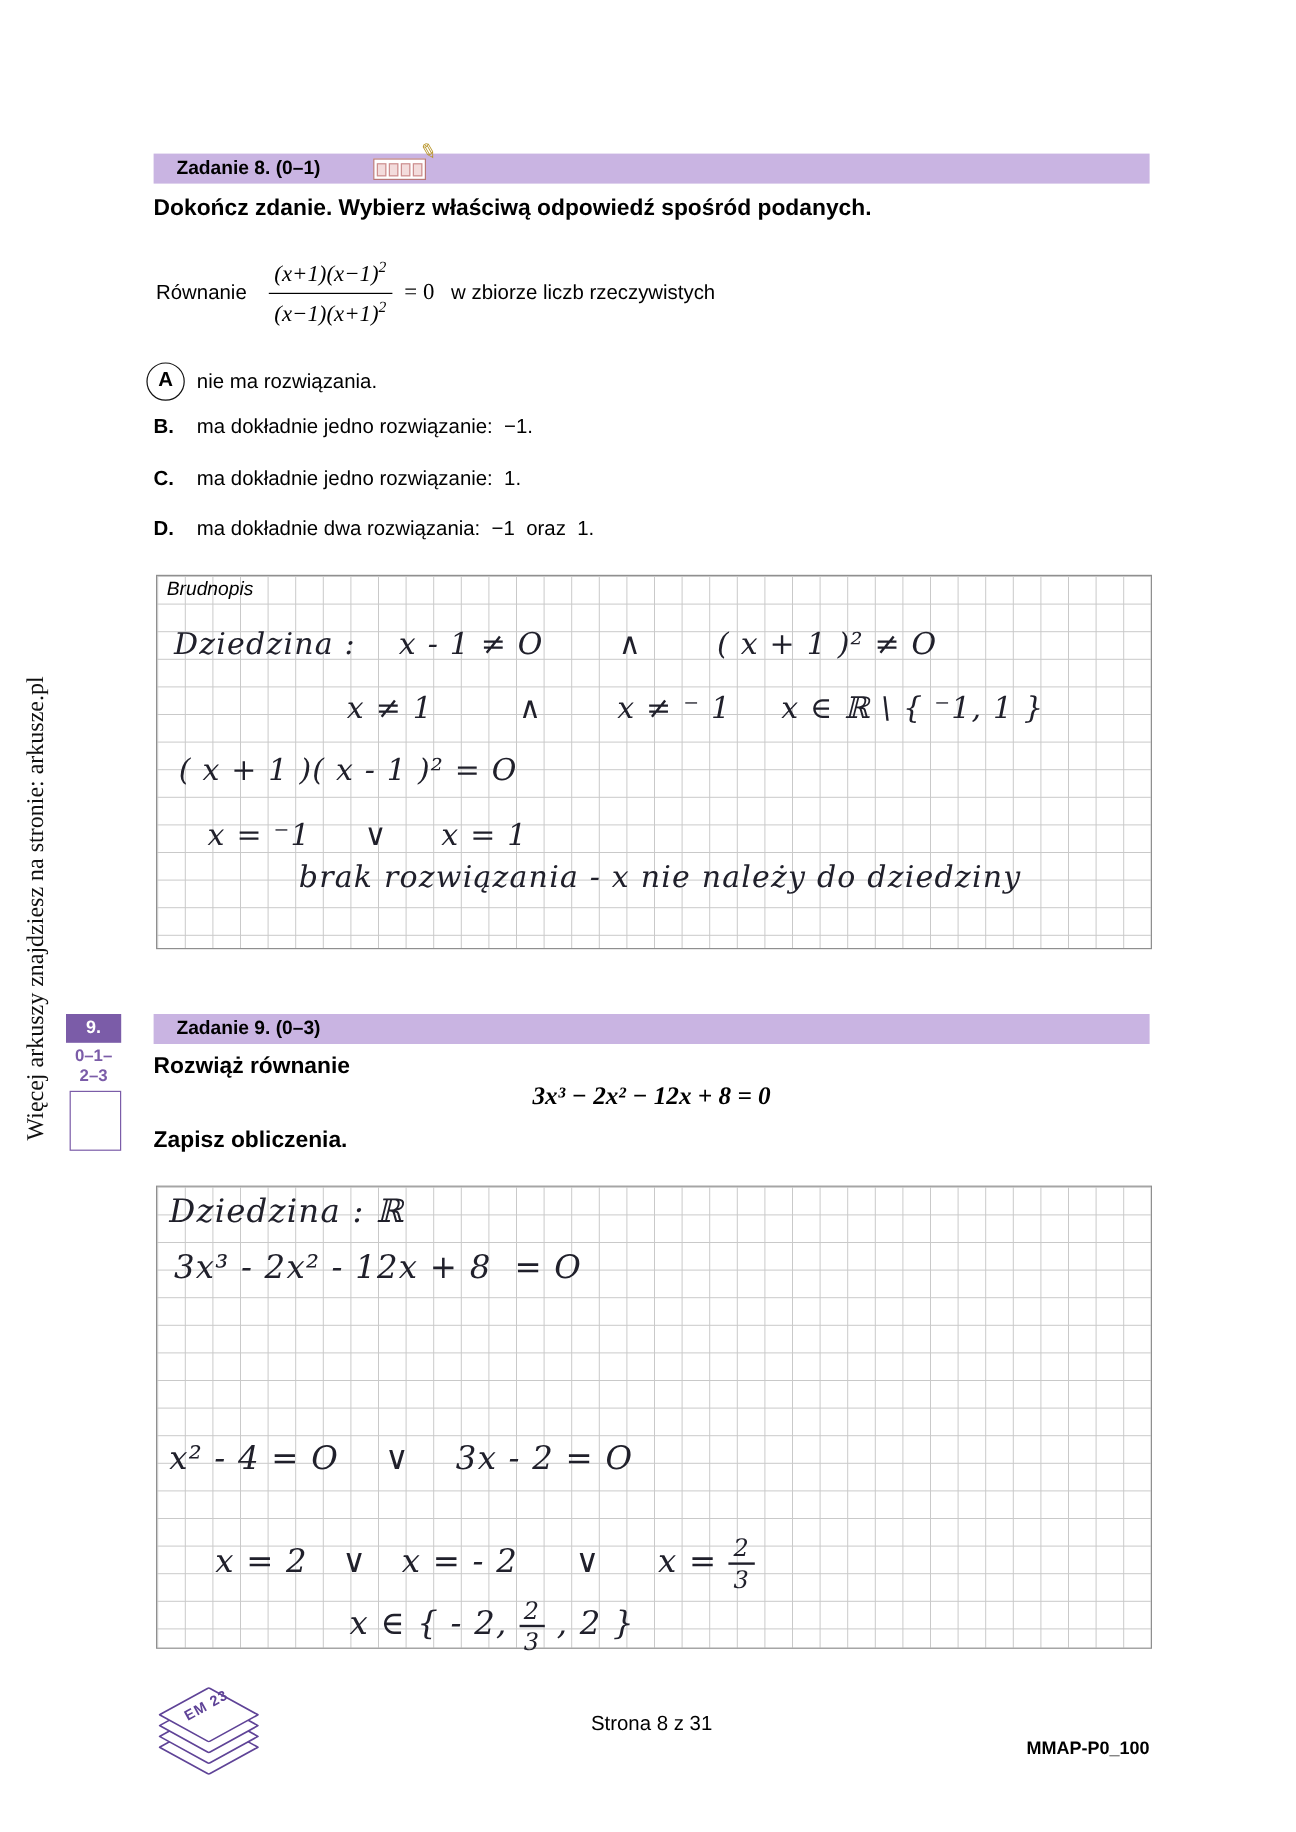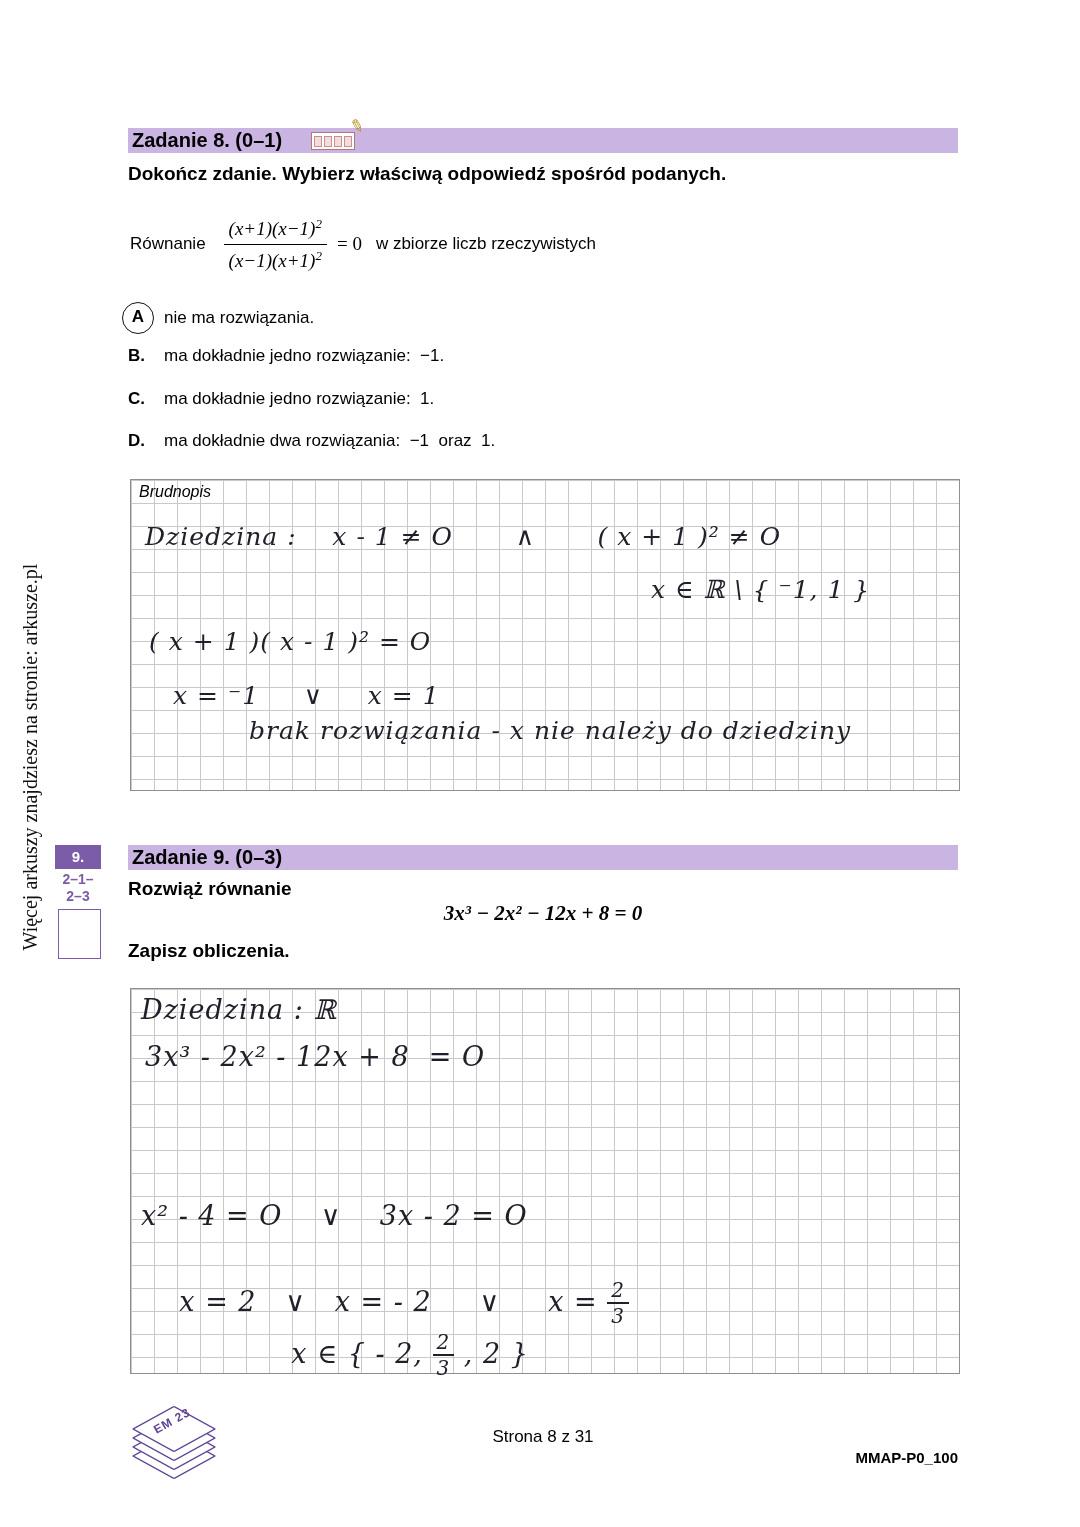--- a/index.html
+++ b/index.html
@@ -14,21 +14,21 @@
     position:absolute;left:30px;top:757px;
     transform:translate(-50%,-50%) rotate(-90deg);
     white-space:nowrap;font-family:"Liberation Serif",serif;font-size:20px;color:#101010;
   }
 
   
   .task-bar{
     position:absolute;left:128px;width:830px;height:25px;background:#c9b4e2;
     display:flex;align-items:center;
   }
-  .task-bar .t{font-weight:bold;font-size:20px;padding-left:4px;}
+  .task-bar .t{font-weight:bold;font-size:16px;padding-left:19px;}
 
   
   .stamp{
     position:absolute;left:183px;top:4px;width:42px;height:16px;border:1px solid #b87777;
     background:#fff;display:flex;align-items:center;justify-content:space-evenly;
   }
   .stamp i{display:block;width:6px;height:9px;border:1px solid #cc8f8f;background:#f3dcdc;}
   .pencil{
     position:absolute;left:222px;top:-12px;font-size:17px;color:#b8952a;
     transform:rotate(15deg);font-style:normal;
@@ -153,29 +153,30 @@
   <span class="opt-text">ma dokładnie jedno rozwiązanie:  1.</span>
 </div>
 <div class="opt-row" style="top:431px">
   <span class="letter plain">D.</span>
   <span class="opt-text">ma dokładnie dwa rozwiązania:  −1  oraz  1.</span>
 </div>
 
 <div class="grid-box" style="top:479px;height:310px">
   <span class="scratch-label">Brudnopis</span>
   <div class="hw" style="left:14px;top:42px">Dziedzina :    x - 1 ≠ O       ∧       ( x + 1 )² ≠ O</div>
+  <div class="hw" style="left:158px;top:95px">x ≠ 1        ∧       x ≠ ⁻ 1</div>
   <div class="hw" style="left:520px;top:95px">x ∈ ℝ \ { ⁻1, 1 }</div>
   <div class="hw" style="left:18px;top:147px">( x + 1 )( x - 1 )² = O</div>
   <div class="hw" style="left:42px;top:201px">x = ⁻1     ∨     x = 1</div>
   <div class="hw" style="left:118px;top:236px">brak rozwiązania - x nie należy do dziedziny</div>
 </div>
 
 <div class="badge">9.</div>
 <div class="points">
-  <div>2–1–</div>
+  <div>0–1–</div>
   <div>2–3</div>
 </div>
 <div class="score-box"></div>
 
 <div class="task-bar" style="top:845px">
   <span class="t">Zadanie 9. (0–3)</span>
 </div>
 
 <div class="bold-line" style="top:878px">Rozwiąż równanie</div>
 <div class="eq9" style="top:901px">3x³ − 2x² − 12x + 8 = 0</div>

